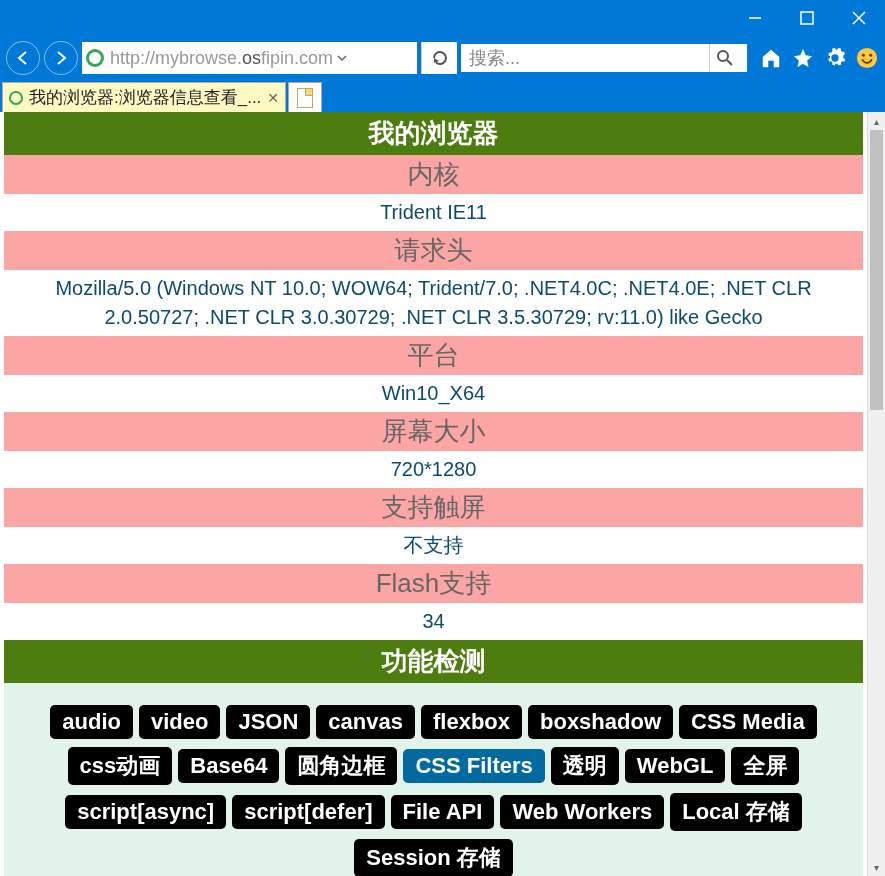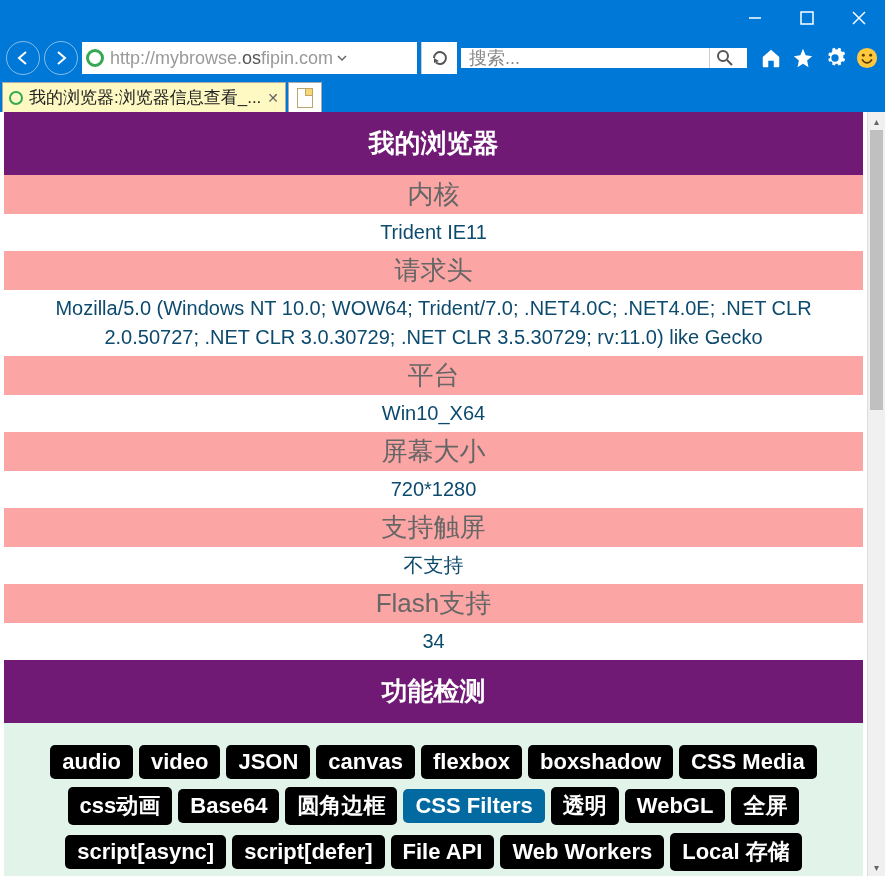--- a/index.html
+++ b/index.html
@@ -60,21 +60,21 @@
   .addr-text .suffix { color: #999; }
   .addr-dd {
     width: 18px; display:flex; align-items:center; justify-content:center;
   }
   .refresh-box {
     width: 36px; height: 32px; background:#fff; display:flex;align-items:center;justify-content:center;
     border-left:1px solid #ccc;
   }
   .search-wrap {
     flex: 1;
-    height: 20px;
+    height: 28px;
     background:#fff;
     display:flex;
     align-items:center;
     padding: 0 8px;
   }
   .search-text { font-size: 18px; color:#888; flex:1; }
   .search-icon-box { width: 30px; display:flex;align-items:center;justify-content:center;border-left:1px solid #ccc;height:100%; }
   .tool-icons { display:flex; gap:8px; padding-left:8px; }
   .tool-icons .ti { width:24px;height:24px;display:flex;align-items:center;justify-content:center; }
   .tool-icons svg { fill:#fff; }
@@ -121,26 +121,26 @@
     overflow:hidden;
     padding: 0 4px;
   }
   .scrollbar {
     width:18px;background:#f0f0f0;position:relative;border-left:1px solid #ddd;
   }
   .sb-arrow{height:18px;display:flex;align-items:center;justify-content:center;color:#666;font-size:10px;}
   .sb-thumb{position:absolute;left:2px;right:2px;top:18px;height:280px;background:#c0c0c0;}
   
   .section-head {
-    background:#701a75;
+    background:#4d7c0f;
     color:#fff;
     font-size:26px;
     font-weight:bold;
     text-align:center;
-    padding:14px 0;
+    padding:4px 0;
   }
   .row-label {
     background:#fca5a5;
     color:#666;
     font-size:26px;
     text-align:center;
     padding:2px 0;
   }
   .row-value {
     background:#fff;

